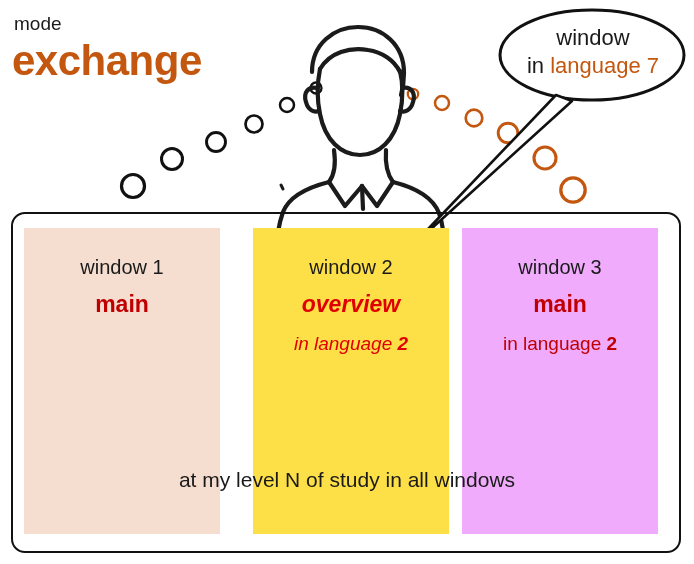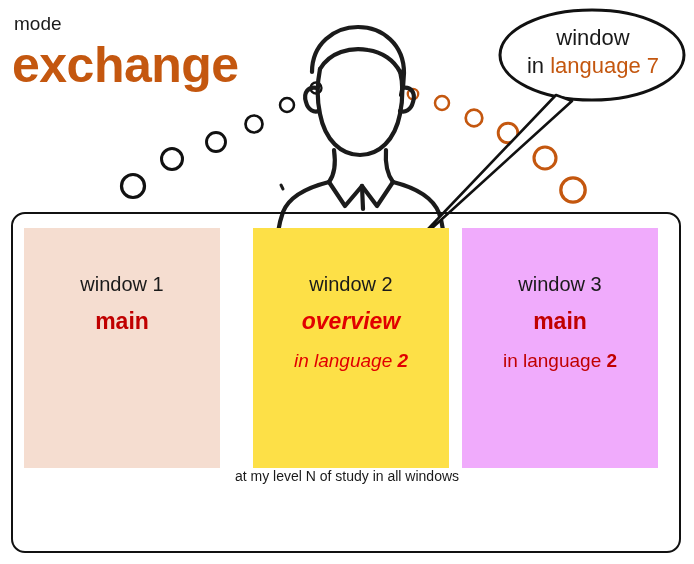--- a/index.html
+++ b/index.html
@@ -10,21 +10,21 @@
   }
   .stage{position:absolute;left:0;top:0;width:694px;height:564px;border-radius:19px;}
 
   
   .mode-label{
     position:absolute;left:14px;top:14px;
     font-size:19px;color:#1a1a1a;line-height:1;white-space:nowrap;
   }
   .mode-title{
     position:absolute;left:12px;top:40px;
-    font-size:50px;font-weight:bold;color:#c4570f;
+    font-size:42px;font-weight:bold;color:#c4570f;
     line-height:1;letter-spacing:-0.5px;white-space:nowrap;
   }
 
   
   .art{position:absolute;left:0;top:0;width:694px;height:564px;pointer-events:none;}
 
   
   .bubble-text{
     position:absolute;left:500px;top:24px;width:186px;
     text-align:center;line-height:1.28;
@@ -35,41 +35,41 @@
   
   .panel{
     position:absolute;left:11px;top:212px;width:670px;height:341px;
     border:2.5px solid #111111;border-radius:14px;background:transparent;
     box-sizing:border-box;
   }
   .columns{
     position:absolute;left:24px;top:228px;width:646px;height:314px;
   }
   .col{
-    position:absolute;top:0;height:240px;box-sizing:border-box;
-    padding-top:45px;text-align:center;
+    position:absolute;top:0;height:306px;box-sizing:border-box;
+    padding-top:28px;text-align:center;
   }
   .col-1{left:0px;width:196px;background:#f5ddd0;}
   .col-2{left:229px;width:196px;background:#fde047;}
   .col-3{left:438px;width:196px;background:#f0abfc;}
 
   .col-title{font-size:20px;color:#1a1a1a;line-height:1.1;}
   .col-main{
     font-size:23px;font-weight:bold;line-height:1.1;margin-top:14px;
   }
   .col-sub{
     font-size:19px;line-height:1.1;margin-top:17px;
   }
   .col-sub b{font-weight:bold;}
   .red-dark{color:#c00000;}
   .red-bright{color:#e10000;font-style:italic;}
 
   .footnote{
     position:absolute;left:0;top:0;width:694px;
-    text-align:center;font-size:14px;color:#1a1a1a;white-space:nowrap;
+    text-align:center;font-size:21px;color:#1a1a1a;white-space:nowrap;
   }
   .footnote-wrap{position:absolute;left:0px;top:468px;width:694px;}
 </style>
 </head>
 <body>
 
 <div class="stage">
 
   <div class="mode-label">mode</div>
   <div class="mode-title">exchange</div>

